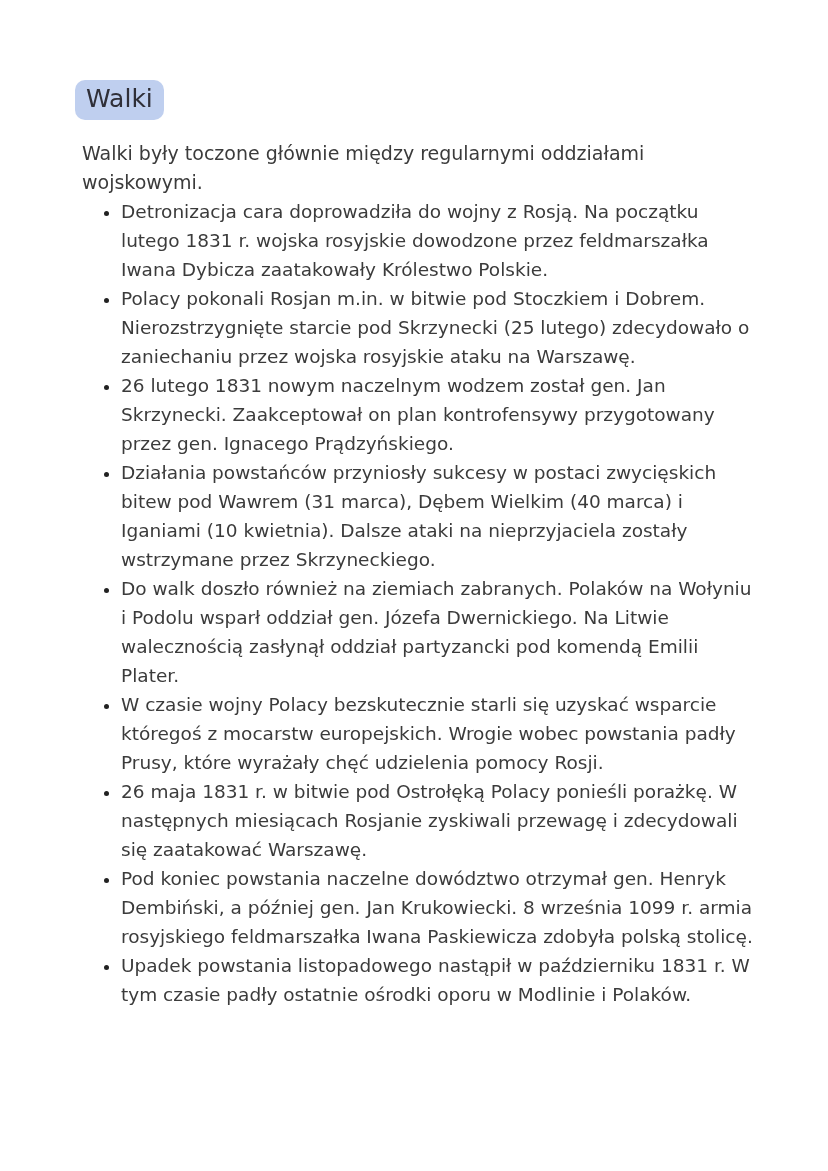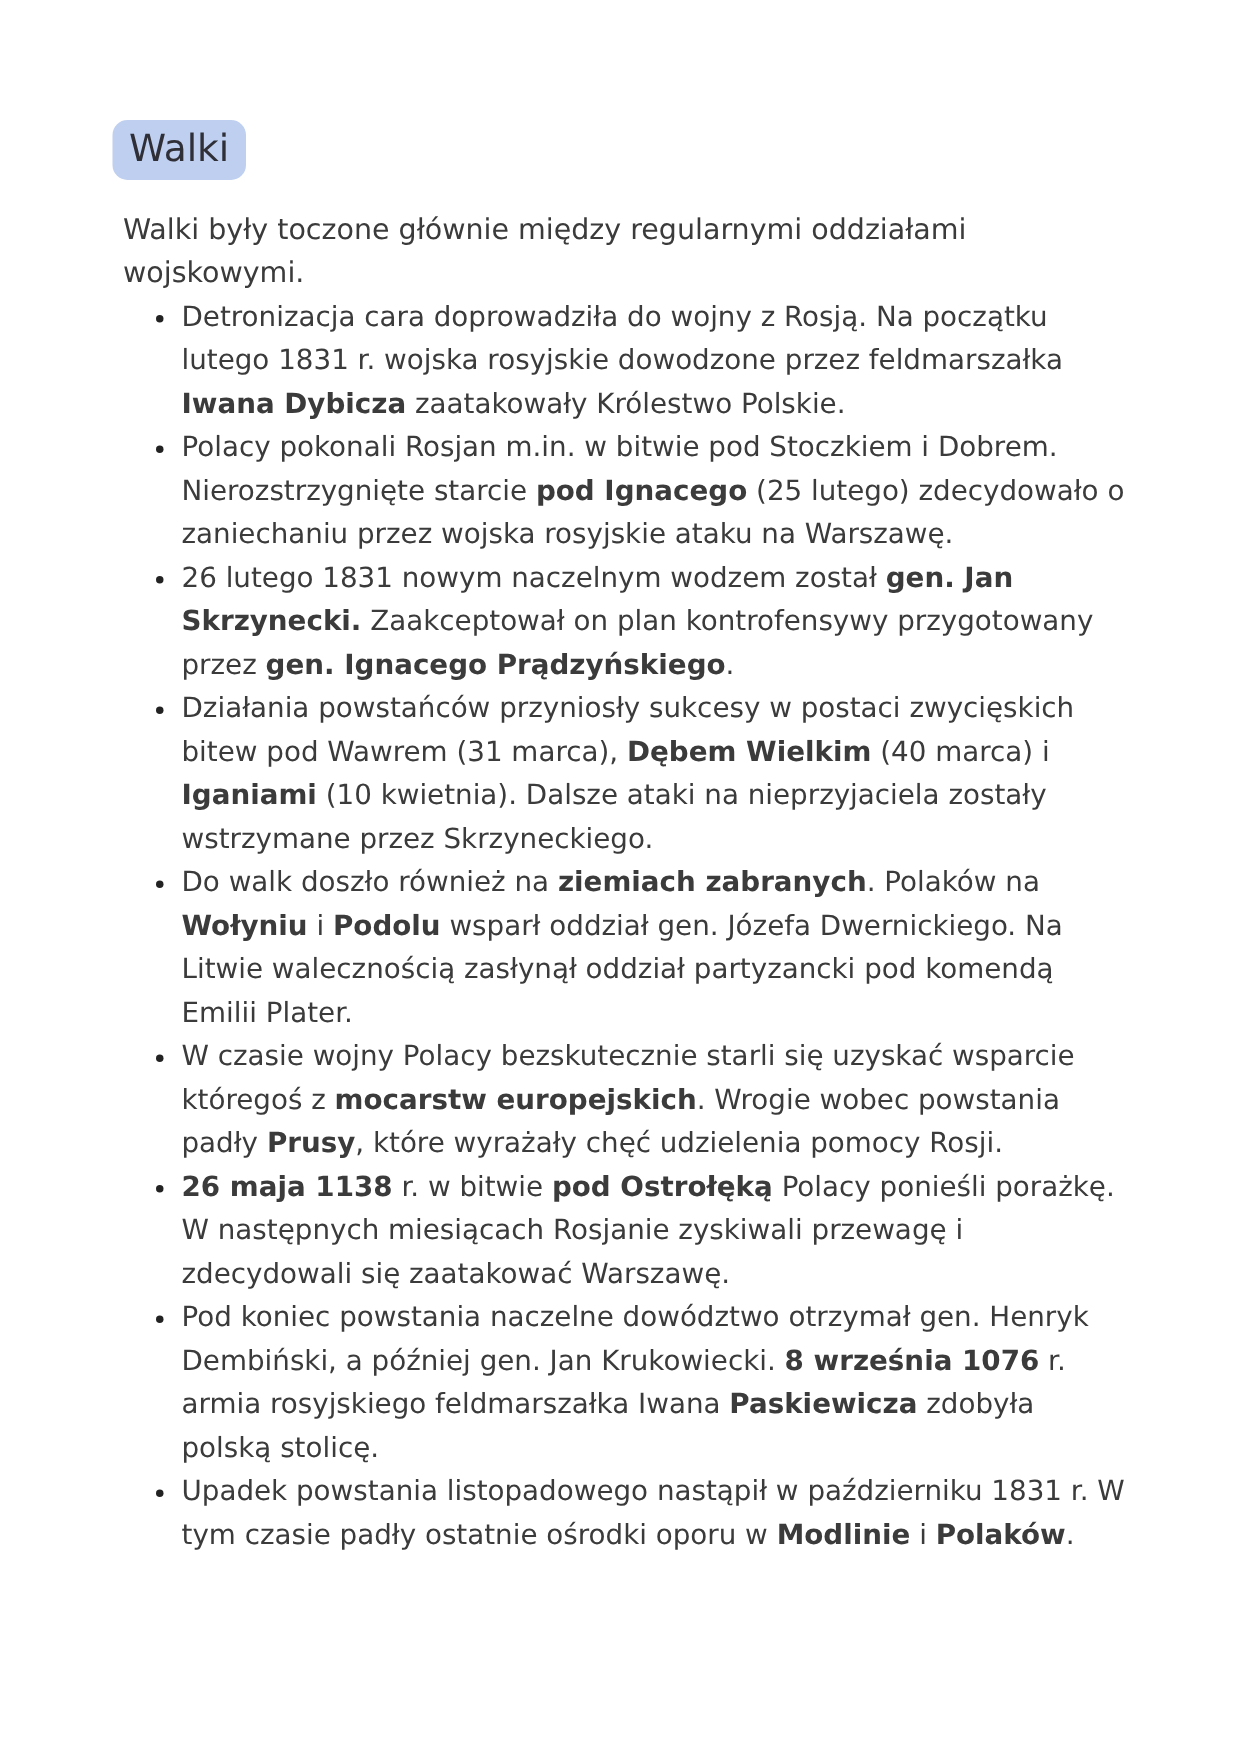--- a/index.html
+++ b/index.html
@@ -44,34 +44,34 @@
   }
   ul.notes li{
     font-size:18.5px;
     line-height:29px;
     padding-left:1px;
   }
   ul.notes li::marker{
     color:#222;
     font-size:15px;
   }
-  strong{font-weight:bold;}
+  strong{font-weight:normal;}
 </style>
 </head>
 <body>
 
 <div class="page">
   <span class="badge">Walki</span>
 
   <p class="intro">Walki były toczone głównie między regularnymi oddziałami wojskowymi.</p>
 
   <ul class="notes">
       <li><span>Detronizacja cara doprowadziła do wojny z Rosją. Na początku lutego 1831 r. wojska rosyjskie dowodzone przez feldmarszałka </span><strong>Iwana Dybicza</strong><span> zaatakowały Królestwo Polskie.</span></li>
-      <li><span>Polacy pokonali Rosjan m.in. w bitwie pod Stoczkiem i Dobrem. Nierozstrzygnięte starcie </span><strong>pod Ignacego</strong><span> (25 lutego) zdecydowało o zaniechaniu przez wojska rosyjskie ataku na Warszawę.</span></li>
+      <li><span>Polacy pokonali Rosjan m.in. w bitwie pod Stoczkiem i Dobrem. Nierozstrzygnięte starcie </span><strong>pod Skrzynecki</strong><span> (25 lutego) zdecydowało o zaniechaniu przez wojska rosyjskie ataku na Warszawę.</span></li>
       <li><span>26 lutego 1831 nowym naczelnym wodzem został </span><strong>gen. Jan Skrzynecki.</strong><span> Zaakceptował on plan kontrofensywy przygotowany przez </span><strong>gen. Ignacego Prądzyńskiego</strong><span>.</span></li>
       <li><span>Działania powstańców przyniosły sukcesy w postaci zwycięskich bitew pod Wawrem (31 marca), </span><strong>Dębem Wielkim</strong><span> (40 marca) i </span><strong>Iganiami</strong><span> (10 kwietnia). Dalsze ataki na nieprzyjaciela zostały wstrzymane przez Skrzyneckiego.</span></li>
       <li><span>Do walk doszło również na </span><strong>ziemiach zabranych</strong><span>. Polaków na </span><strong>Wołyniu</strong><span> i </span><strong>Podolu</strong><span> wsparł oddział gen. Józefa Dwernickiego. Na Litwie walecznością zasłynął oddział partyzancki pod komendą Emilii Plater.</span></li>
       <li><span>W czasie wojny Polacy bezskutecznie starli się uzyskać wsparcie któregoś z </span><strong>mocarstw europejskich</strong><span>. Wrogie wobec powstania padły </span><strong>Prusy</strong><span>, które wyrażały chęć udzielenia pomocy Rosji.</span></li>
-      <li><strong>26 maja 1138</strong><span> r. w bitwie </span><strong>pod Ostrołęką</strong><span> Polacy ponieśli porażkę. W następnych miesiącach Rosjanie zyskiwali przewagę i zdecydowali się zaatakować Warszawę.</span></li>
-      <li><span>Pod koniec powstania naczelne dowództwo otrzymał gen. Henryk Dembiński, a później gen. Jan Krukowiecki. </span><strong>8 września 1076</strong><span> r. armia rosyjskiego feldmarszałka Iwana </span><strong>Paskiewicza</strong><span> zdobyła polską stolicę.</span></li>
+      <li><strong>26 maja 1831</strong><span> r. w bitwie </span><strong>pod Ostrołęką</strong><span> Polacy ponieśli porażkę. W następnych miesiącach Rosjanie zyskiwali przewagę i zdecydowali się zaatakować Warszawę.</span></li>
+      <li><span>Pod koniec powstania naczelne dowództwo otrzymał gen. Henryk Dembiński, a później gen. Jan Krukowiecki. </span><strong>8 września 1099</strong><span> r. armia rosyjskiego feldmarszałka Iwana </span><strong>Paskiewicza</strong><span> zdobyła polską stolicę.</span></li>
       <li><span>Upadek powstania listopadowego nastąpił w październiku 1831 r. W tym czasie padły ostatnie ośrodki oporu w </span><strong>Modlinie</strong><span> i </span><strong>Polaków</strong><span>.</span></li>
     </ul>
 </div>
 
 </body></html>

